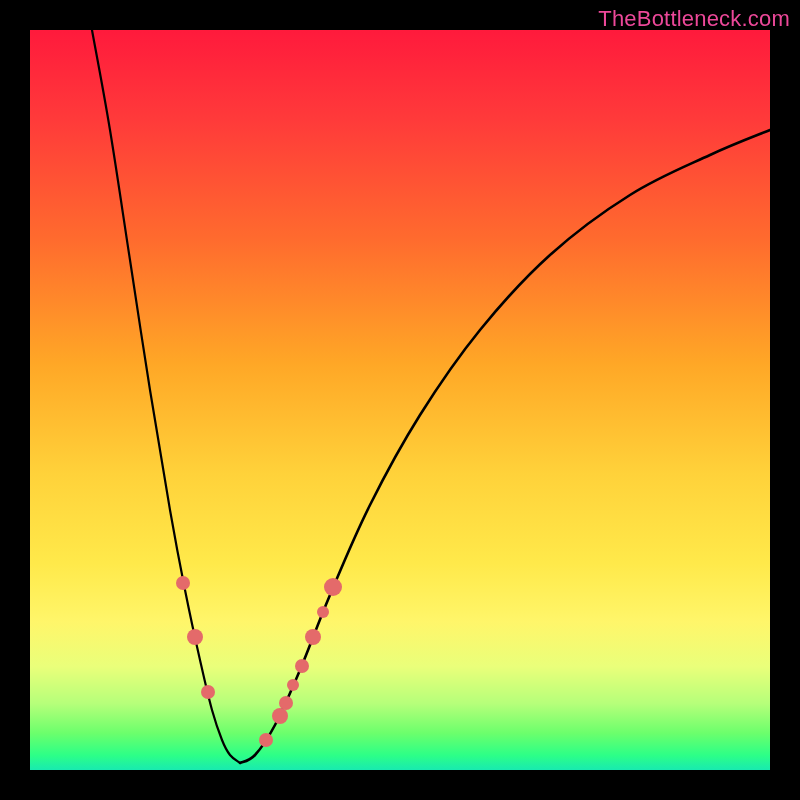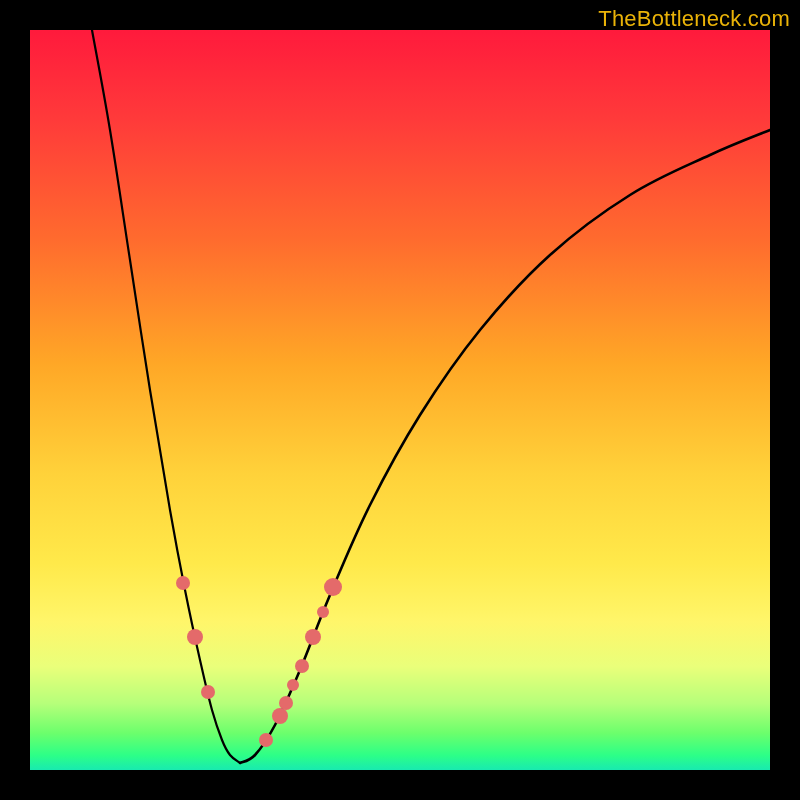--- a/index.html
+++ b/index.html
@@ -37,21 +37,21 @@
       #b6ff7a 91%,
       #6cff6c 95%,
       #2dff87 98%,
       #18eab0 100%
     );
   }
   .watermark {
     position: absolute;
     top: 6px;
     right: 10px;
-    color: #eab308;
+    color: #ec4899;
     font-size: 22px;
     font-weight: 400;
     letter-spacing: 0.2px;
     user-select: none;
   }
   svg.curves {
     position: absolute;
     left: 0;
     top: 0;
     width: 740px;

